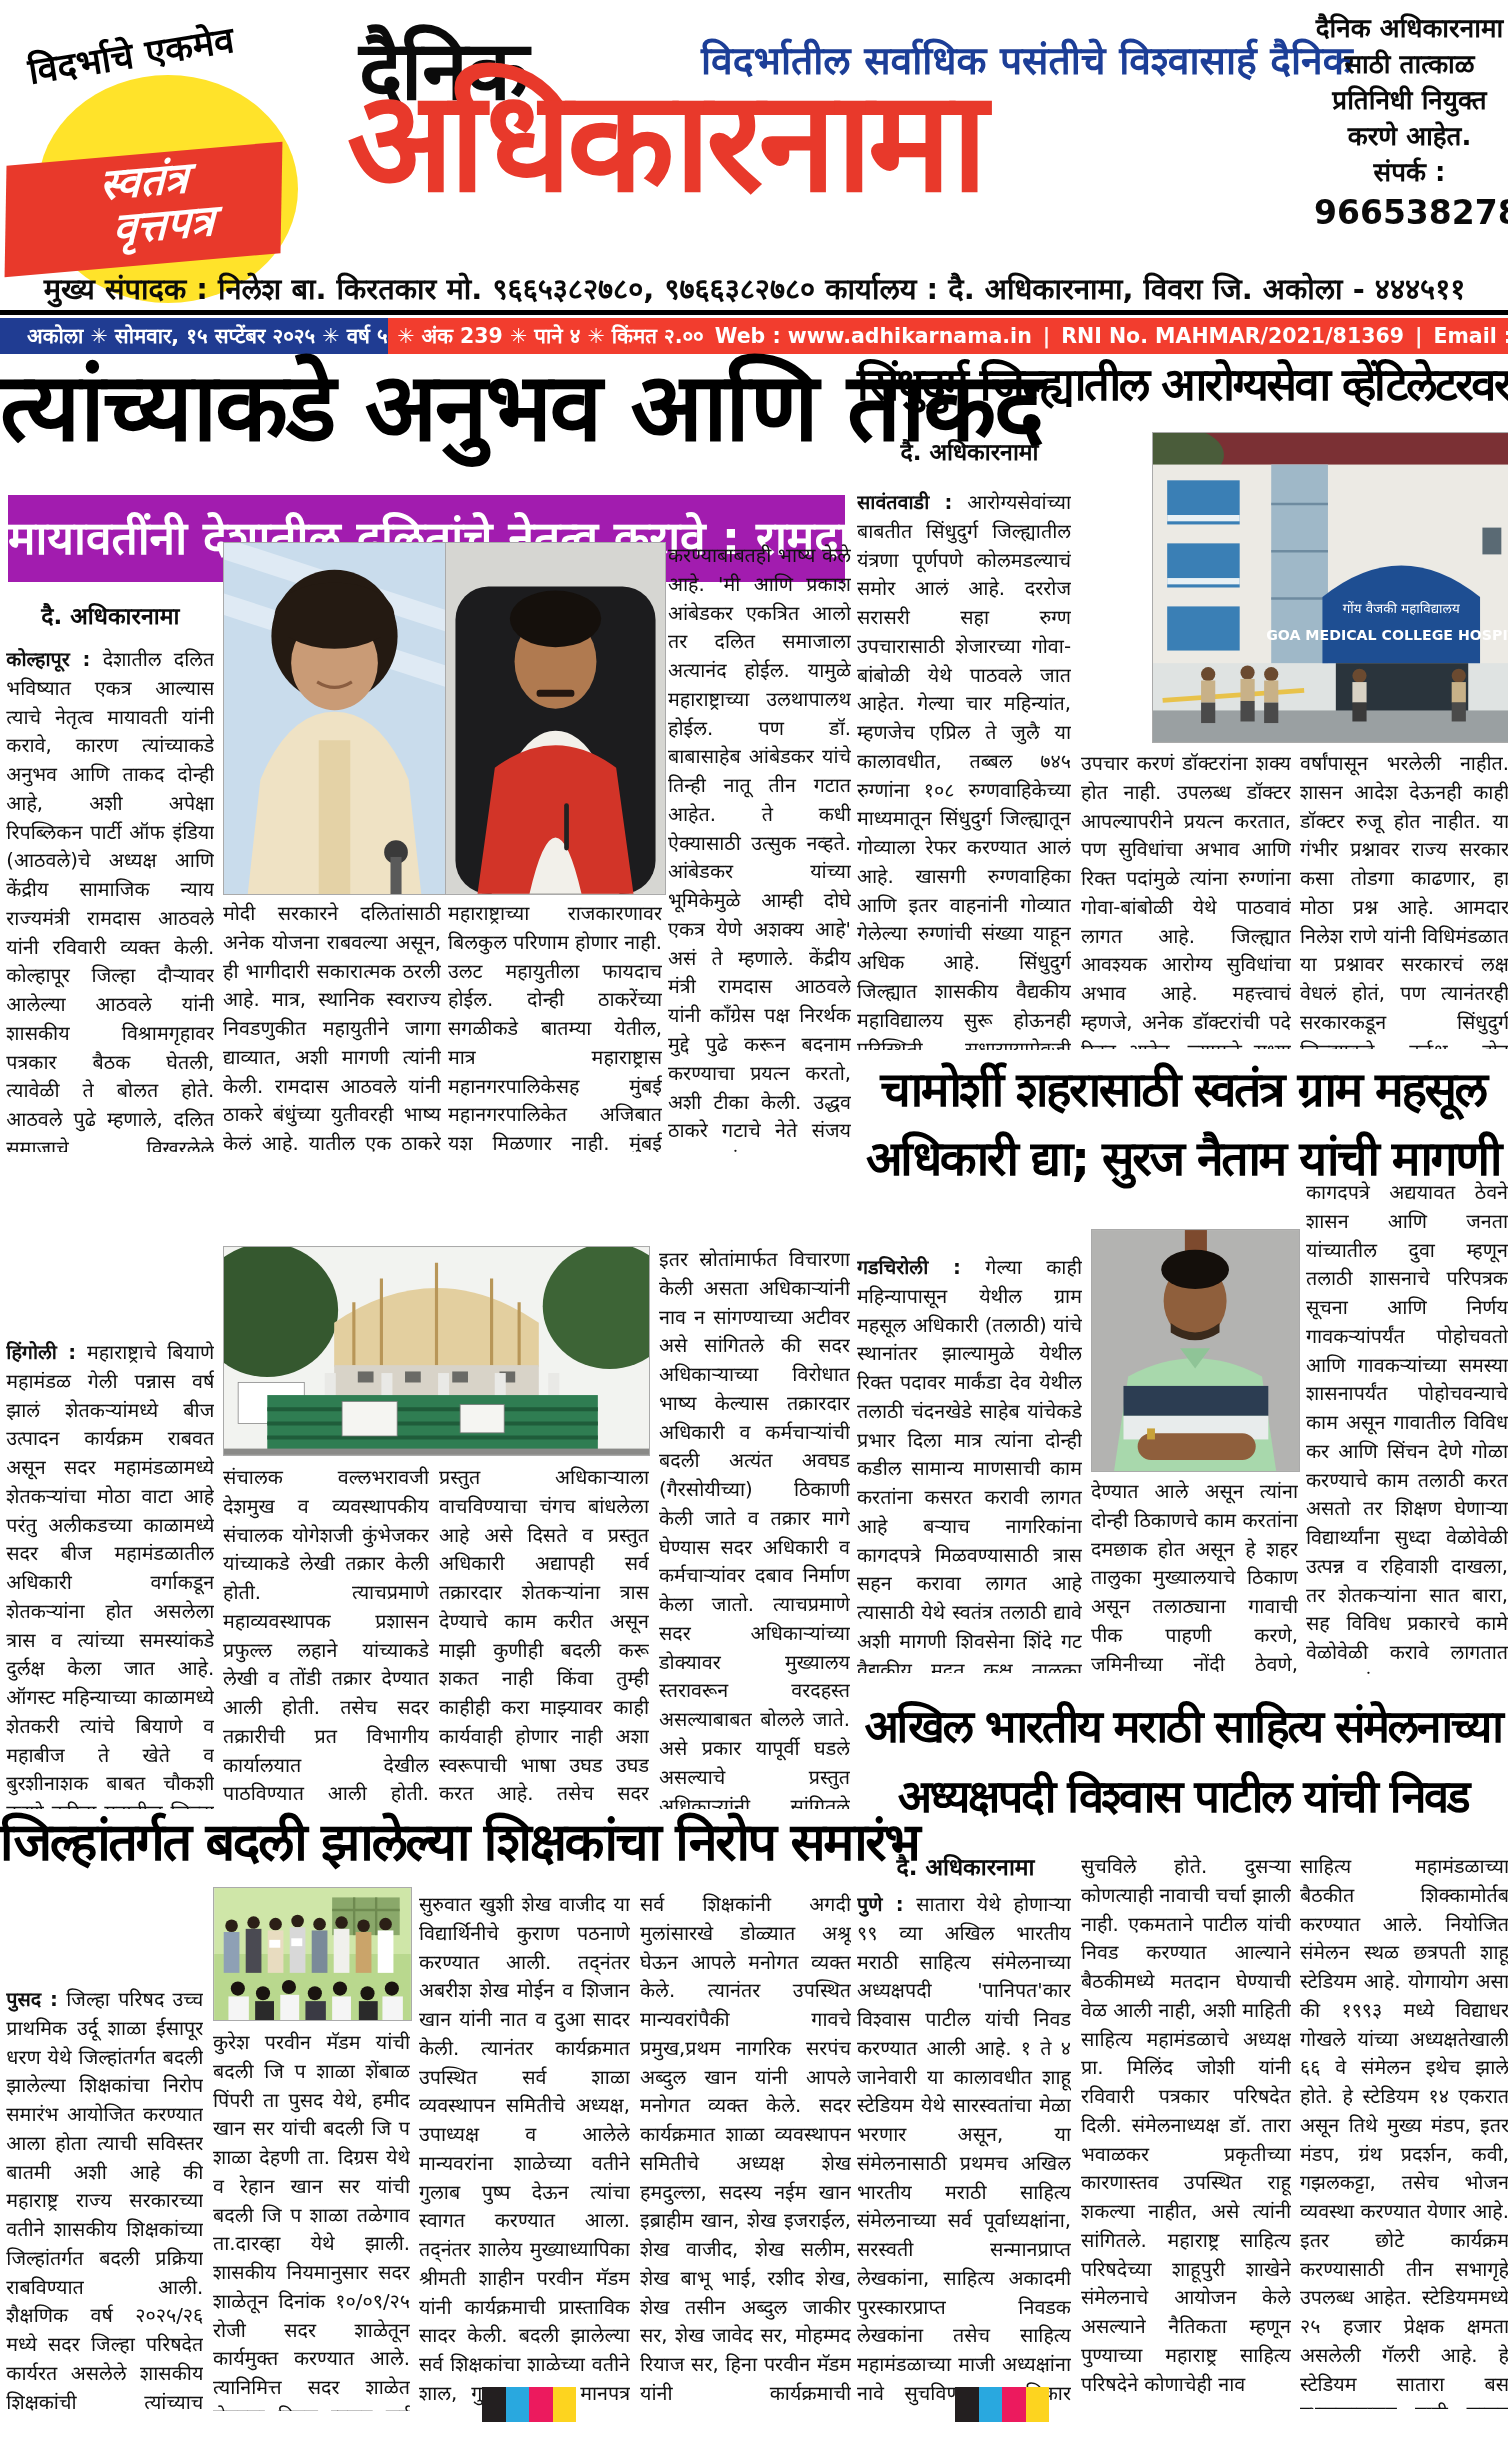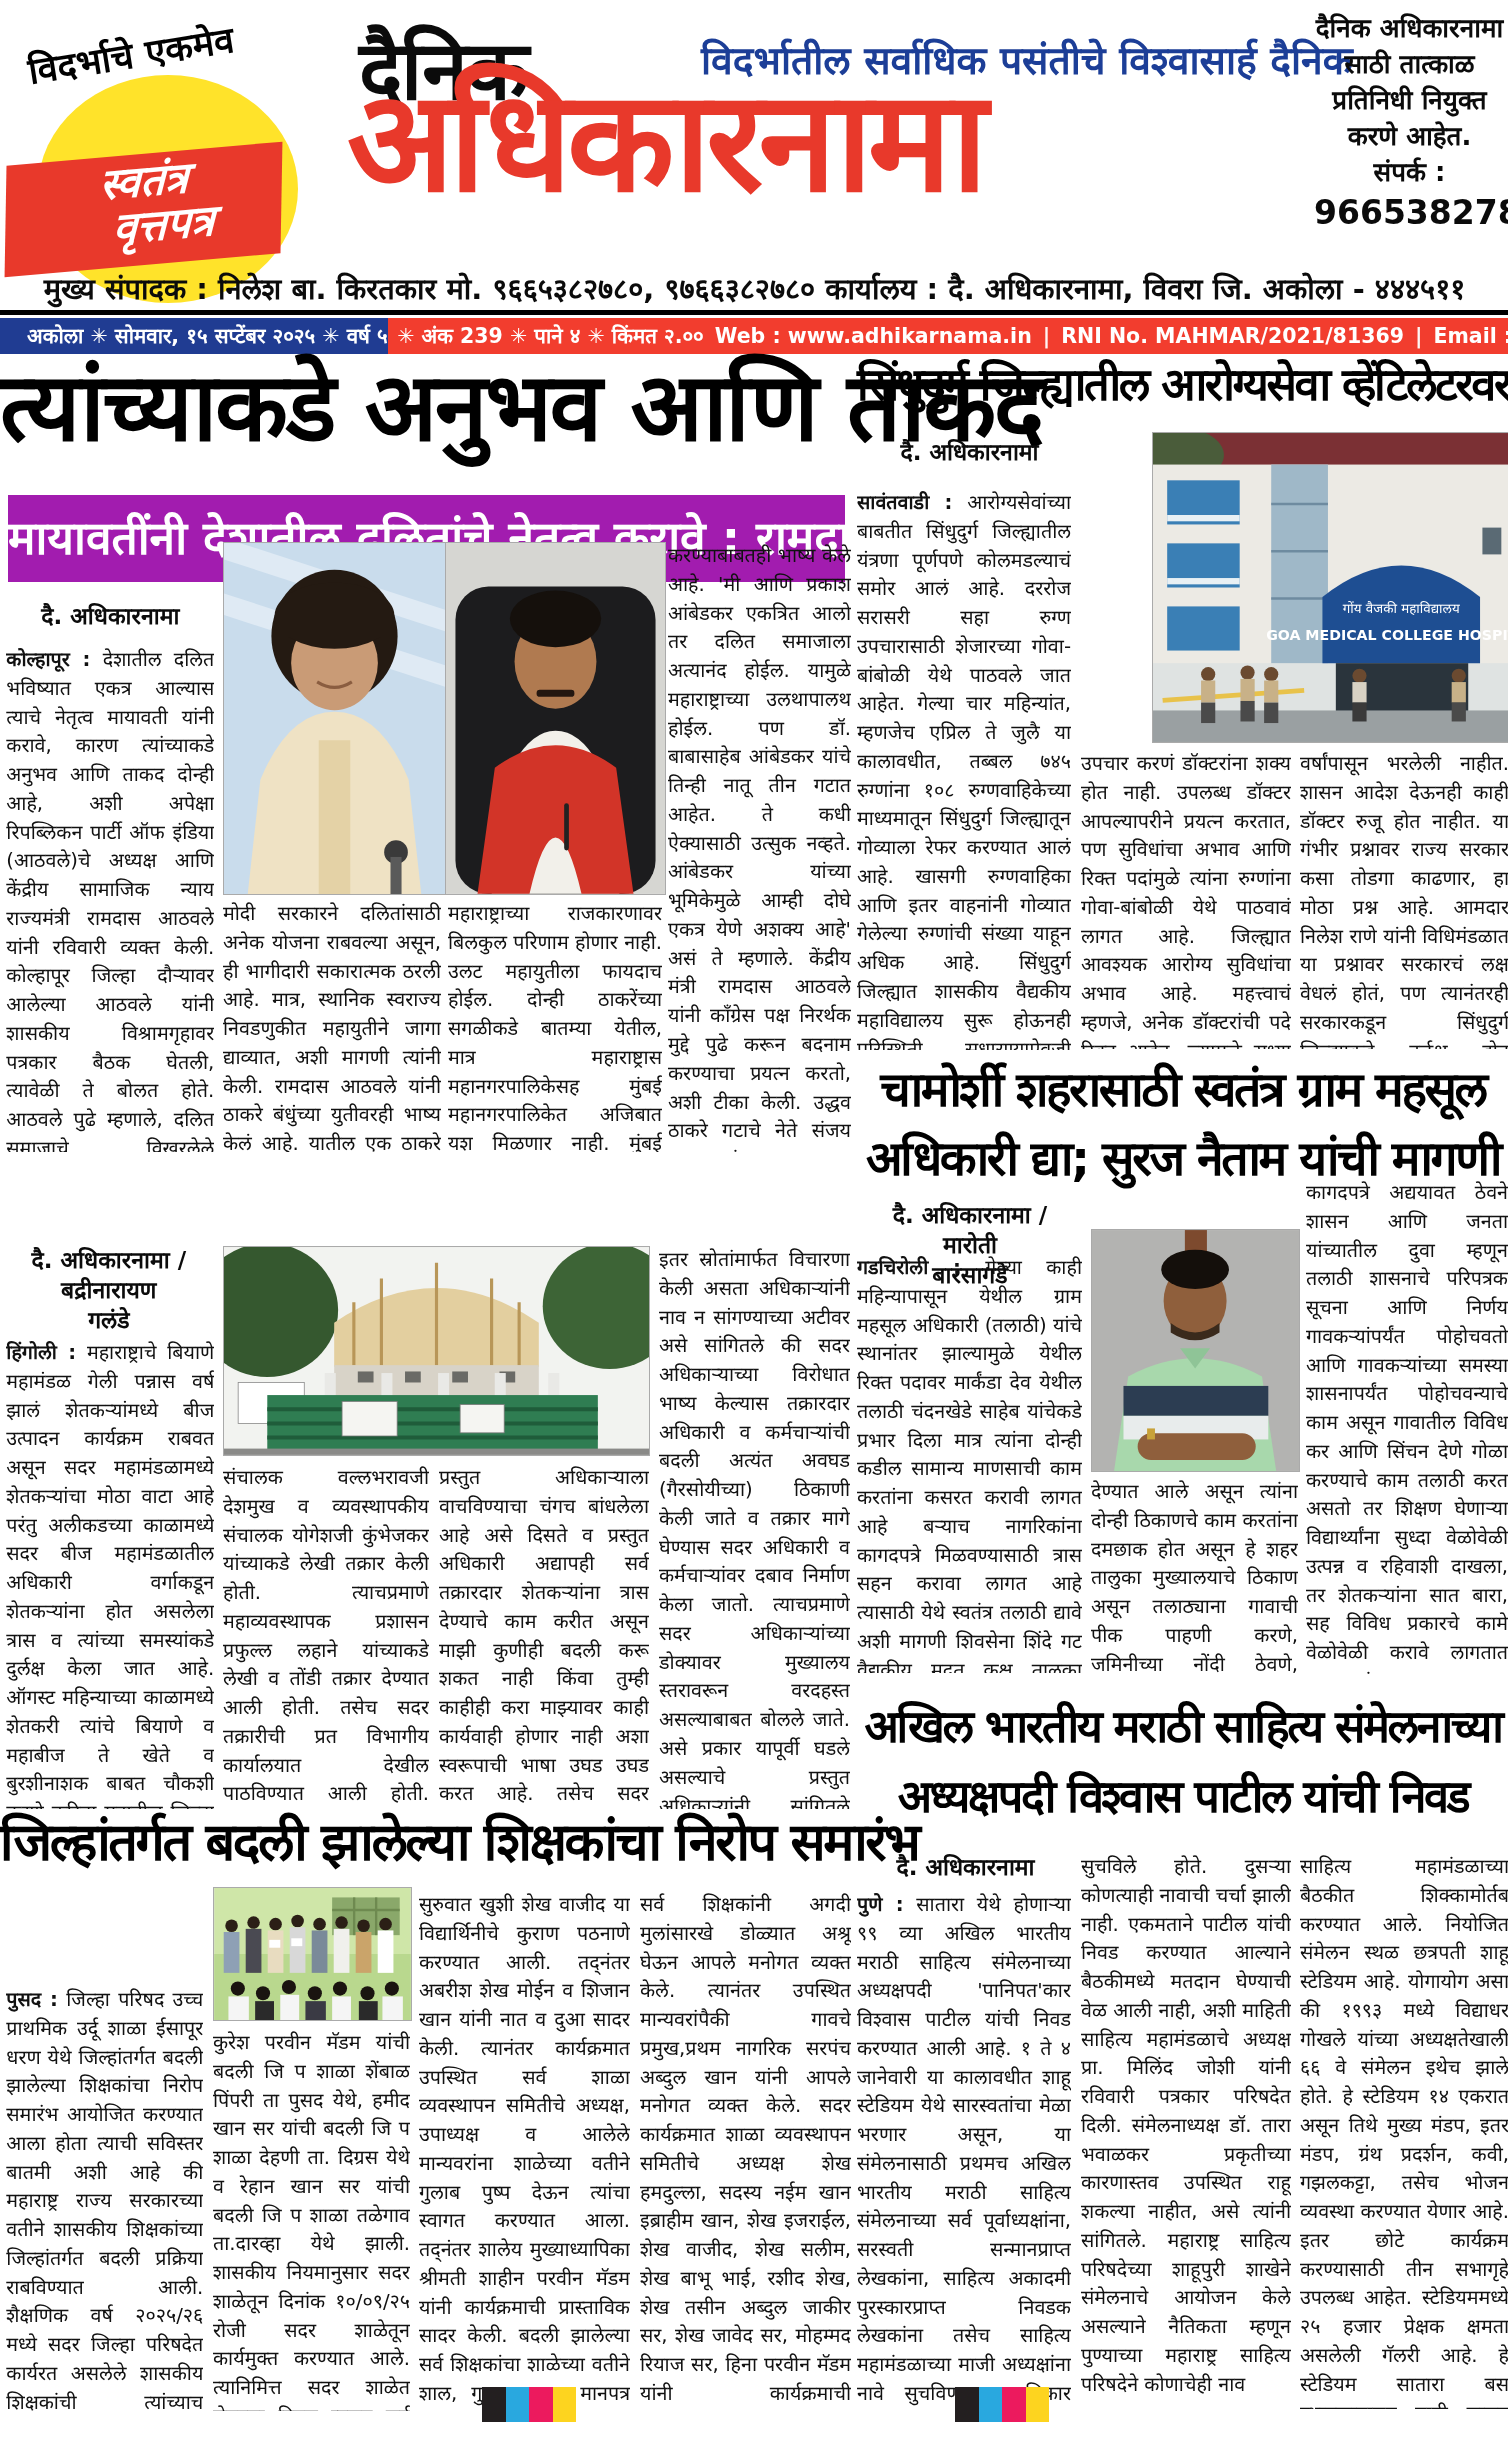--- a/index.html
+++ b/index.html
@@ -167,24 +167,20 @@
   </div>
   <div class="abs bodycol" style="left:857px;top:489px;width:214px;height:561px;">
     <span class="dl">सावंतवाडी :</span>
     <span>आरोग्यसेवांच्या बाबतीत सिंधुदुर्ग जिल्ह्यातील यंत्रणा पूर्णपणे कोलमडल्याचं समोर आलं आहे. दररोज सरासरी सहा रुग्ण उपचारासाठी शेजारच्या गोवा-बांबोळी येथे पाठवले जात आहेत. गेल्या चार महिन्यांत, म्हणजेच एप्रिल ते जुलै या कालावधीत, तब्बल ७४५ रुग्णांना १०८ रुग्णवाहिकेच्या माध्यमातून सिंधुदुर्ग जिल्ह्यातून गोव्याला रेफर करण्यात आलं आहे. खासगी रुग्णवाहिका आणि इतर वाहनांनी गोव्यात गेलेल्या रुग्णांची संख्या याहून अधिक आहे. सिंधुदुर्ग जिल्ह्यात शासकीय वैद्यकीय महाविद्यालय सुरू होऊनही परिस्थिती सुधारण्याऐवजी आणखी बिकट झाली आहे. जिल्ह्याचं रुग्णालय असो किंवा सावंतवाडीचं उपजिल्हा रुग्णालय, गंभीर रुग्णांवर एका मर्यादेपलीकडे</span>
   </div>
   <div class="abs bodycol" style="left:1081px;top:750px;width:210px;height:299px;">उपचार करणं डॉक्टरांना शक्य होत नाही. उपलब्ध डॉक्टर आपल्यापरीने प्रयत्न करतात, पण सुविधांचा अभाव आणि रिक्त पदांमुळे त्यांना रुग्णांना गोवा-बांबोळी येथे पाठवावं लागत आहे. जिल्ह्यात आवश्यक आरोग्य सुविधांचा अभाव आहे. महत्त्वाचं म्हणजे, अनेक डॉक्टरांची पदे रिक्त आहेत, ज्यामुळे सध्या कार्यरत असलेल्या डॉक्टरांवर अतिरिक्त कामाचा ताण येत आहे. काही रुग्णालयात तर हार्ट फिजीशियन आणि न्यूरोलॉजिस्ट सारखी महत्त्वाची पदे अनेक</div>
   <div class="abs bodycol" style="left:1300px;top:750px;width:209px;height:299px;">वर्षांपासून भरलेली नाहीत. शासन आदेश देऊनही काही डॉक्टर रुजू होत नाहीत. या गंभीर प्रश्नावर राज्य सरकार कसा तोडगा काढणार, हा मोठा प्रश्न आहे. आमदार निलेश राणे यांनी विधिमंडळात या प्रश्नावर सरकारचं लक्ष वेधलं होतं, पण त्यानंतरही सरकारकडून सिंधुदुर्ग जिल्ह्याकडे दुर्लक्ष होत असल्याची भावना आहे. आता या रुग्णालयांची श्रेणीवाढ करण्याची मागणीही जोर धरत आहे, जेणेकरून रुग्णांना जिल्ह्याबाहेर जावं लागणार नाही.</div>
 
   <div class="abs headline h-right" style="left:857px;top:1064px;width:652px;font-size:48px;">चामोर्शी शहरासाठी स्वतंत्र ग्राम महसूल</div>
   <div class="abs headline h-right" style="left:857px;top:1133px;width:652px;font-size:48px;">अधिकारी द्या; सुरज नैताम यांची मागणी</div>
-  <div class="abs byline" style="left:863px;top:1201px;width:214px;">
-    <div>दै. अधिकारनामा / मारोती</div>
-    <div>बारसागडे</div>
-  </div>
   <div class="abs photo" style="left:1091px;top:1229px;width:207px;height:241px;">
     <svg width="207" height="241" viewBox="0 0 263 306" xmlns="http://www.w3.org/2000/svg">
       <rect width="263" height="306" fill="#b3b3b1"></rect>
       <rect x="118" y="0" width="28" height="92" fill="#7d4a2e"></rect>
       <ellipse cx="131" cy="90" rx="40" ry="48" fill="#8f5f3c"></ellipse>
       <ellipse cx="131" cy="50" rx="43" ry="25" fill="#140f0b"></ellipse>
       <path d="M100,118 Q131,142 162,118 L162,130 Q131,150 100,130 Z" fill="#3a2a1c"></path>
       <path d="M28,306 L46,186 Q131,140 216,186 L234,306 Z" fill="#a8d8ac"></path>
       <rect x="40" y="198" width="184" height="38" fill="#2c3d52"></rect>
       <rect x="40" y="236" width="184" height="30" fill="#e8ecec"></rect>
@@ -193,24 +189,20 @@
       <rect x="70" y="252" width="10" height="14" fill="#c8a23a"></rect>
     </svg>
   </div>
   <div class="abs bodycol" style="left:857px;top:1254px;width:225px;height:419px;">
     <span class="dl">गडचिरोली :</span>
     <span>गेल्या काही महिन्यापासून येथील ग्राम महसूल अधिकारी (तलाठी) यांचे स्थानांतर झाल्यामुळे येथील रिक्त पदावर मार्कंडा देव येथील तलाठी चंदनखेडे साहेब यांचेकडे प्रभार दिला मात्र त्यांना दोन्ही कडील सामान्य माणसाची काम करतांना कसरत करावी लागत आहे बऱ्याच नागरिकांना कागदपत्रे मिळवण्यासाठी त्रास सहन करावा लागत आहे त्यासाठी येथे स्वतंत्र तलाठी द्यावे अशी मागणी शिवसेना शिंदे गट वैद्यकीय मदत कक्ष तालुका चामोर्शी गटप्रमुख सुरज नैताम यांनी मागणी केली आहे. चामोर्शी येथील ग्राम महसूल अधिकारी मेश्राम यांची बदली झाल्याने त्यांचे रिक्त जागी नव्याने तलाठी न देता मार्कंडा देव</span>
   </div>
   <div class="abs bodycol" style="left:1091px;top:1478px;width:207px;height:195px;">देण्यात आले असून त्यांना दोन्ही ठिकाणचे काम करतांना दमछाक होत असून हे शहर तालुका मुख्यालयाचे ठिकाण असून तलाठ्याना गावाची पीक पाहणी करणे, जमिनीच्या नोंदी ठेवणे, शासनाचे विविध आदेश आणि निर्णय गाव पातळीवर पोहोचवणे, लोकांना मदत करणे आणि शासनासाठी गाव पातळीवर काम करणे ,समाविष्ट असून तलाठी गावातील जमिनीच्या नोंद, पिकांच्या</div>
   <div class="abs bodycol" style="left:1306px;top:1179px;width:202px;height:495px;">कागदपत्रे अद्ययावत ठेवने शासन आणि जनता यांच्यातील दुवा म्हणून तलाठी शासनाचे परिपत्रक सूचना आणि निर्णय गावकऱ्यांपर्यंत पोहोचवतो आणि गावकऱ्यांच्या समस्या शासनापर्यंत पोहोचवन्याचे काम असून गावातील विविध कर आणि सिंचन देणे गोळा करण्याचे काम तलाठी करत असतो तर शिक्षण घेणाऱ्या विद्यार्थ्यांना सुध्दा वेळोवेळी उत्पन्न व रहिवाशी दाखला, तर शेतकऱ्यांना सात बारा, सह विविध प्रकारचे कामे वेळोवेळी करावे लागतात  मात्र स्वंतत्र ग्राम महसूल अधिकारी न देता प्रभारी अधिकारी देण्यात आले आहे त्यासाठी चामोर्शी ला स्वंतत्र तलाठी देण्यात यावे अशी मागणी शिवसेना शिंदे गट वैद्यकीय मदत कक्ष तालुका चामोर्शी गट प्रमुख सुरज नैताम चामोर्शी यांनी केली आहे.</div>
 
-  <div class="abs byline" style="left:6.3px;top:1246px;width:205px;">
-    <div>दै. अधिकारनामा / बद्रीनारायण</div>
-    <div>गलंडे</div>
-  </div>
   <div class="abs photo" style="left:223px;top:1246px;width:425px;height:208px;">
     <svg width="425" height="208" viewBox="0 0 540 264" xmlns="http://www.w3.org/2000/svg">
       <rect width="540" height="264" fill="#f2f3f0"></rect>
       <ellipse cx="55" cy="80" rx="90" ry="85" fill="#35582f"></ellipse>
       <ellipse cx="490" cy="75" rx="85" ry="80" fill="#3d6436"></ellipse>
       <path d="M140,152 L140,96 Q270,8 400,96 L400,152 Z" fill="#e3cf9f"></path>
       <path d="M270,20 L270,150 M200,40 L200,150 M340,40 L340,150 M165,70 L165,150 M375,70 L375,150" stroke="#b89658" stroke-width="4"></path>
       <rect x="140" y="150" width="260" height="42" fill="#d8d3c8"></rect>
       <rect x="170" y="158" width="20" height="14" fill="#6a6a66"></rect>
         <rect x="230" y="158" width="20" height="14" fill="#6a6a66"></rect>

